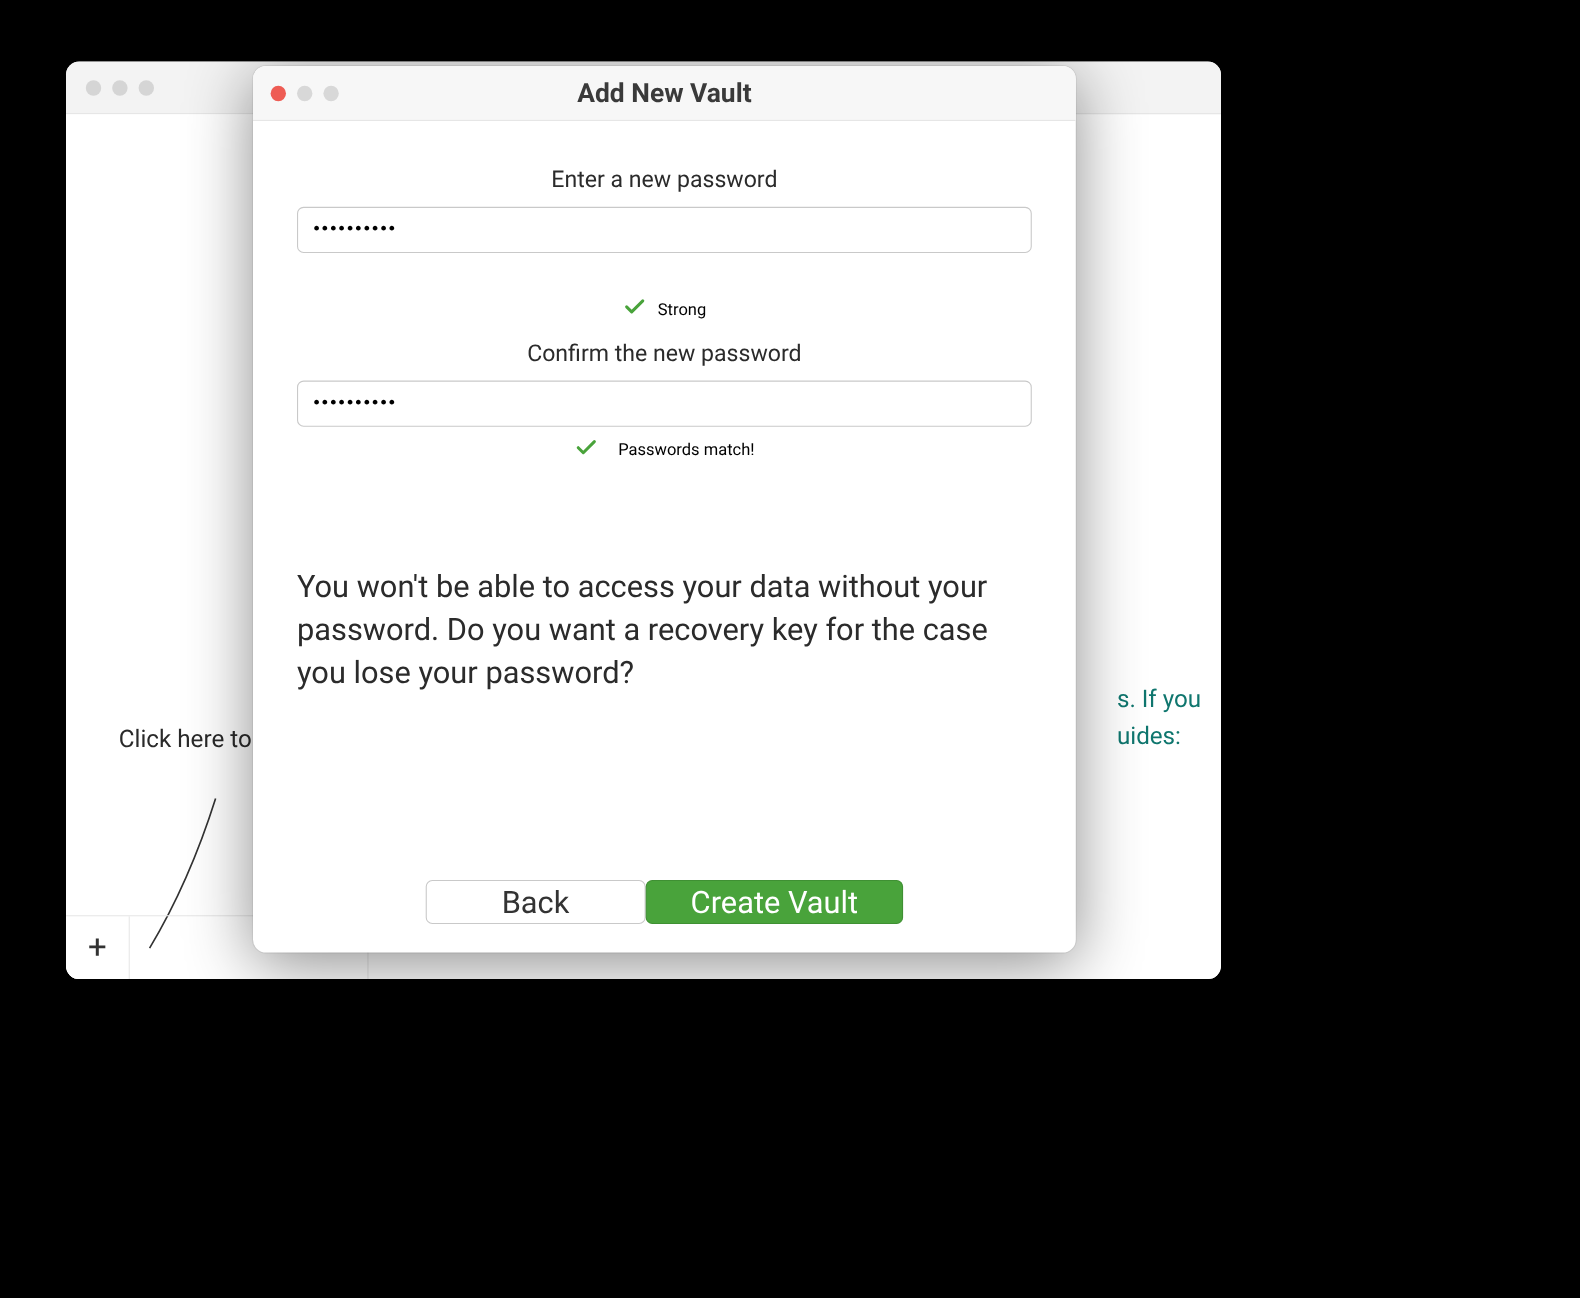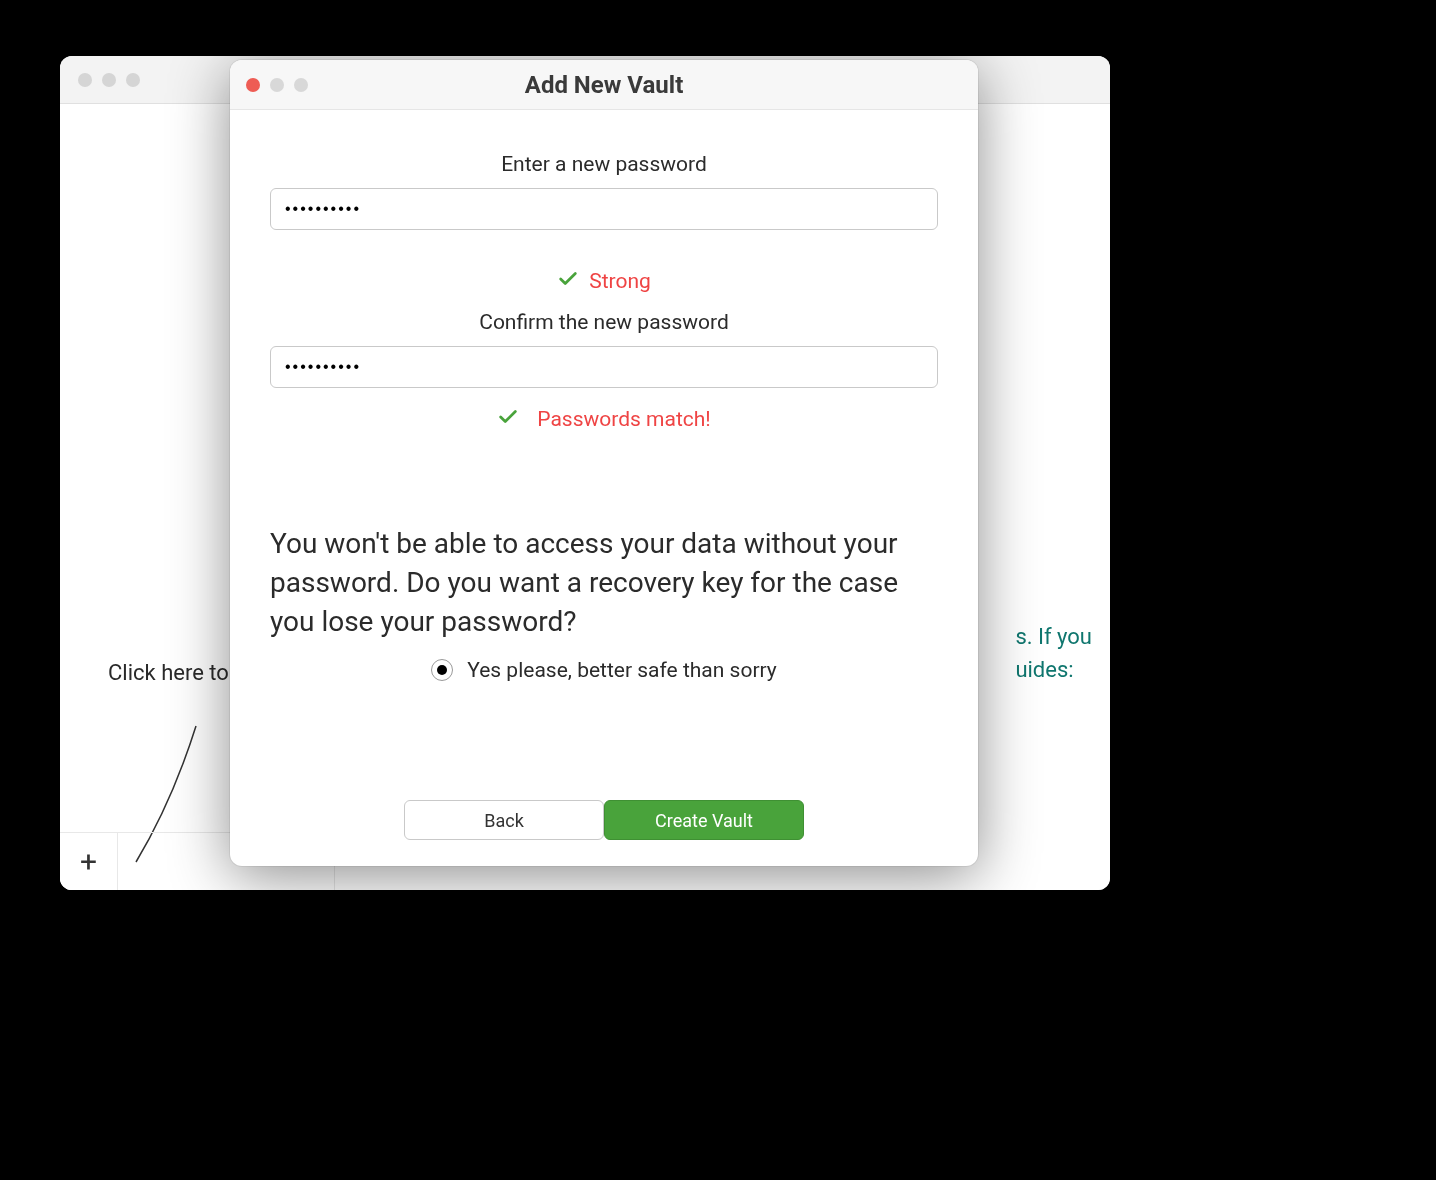--- a/index.html
+++ b/index.html
@@ -182,29 +182,29 @@
       display: flex;
       justify-content: flex-end;
       align-items: center;
       gap: 10px;
       margin-top: 18px;
     }
     .check-icon {
       color: #49a33b;
     }
     .strength-text {
-      color: #ef4444;
-      font-size: 21px;
+      color: #000000;
+      font-size: 15px;
     }
     .match-row {
       display: flex;
       justify-content: flex-end;
       align-items: center;
       gap: 18px;
-      margin-top: 18px;
+      margin-top: 8px;
     }
     .recovery-text {
       font-size: 28px;
       line-height: 1.4;
       color: #2b2b2b;
       margin-top: 92px;
     }
     .radio-group {
       margin-top: 16px;
     }
@@ -240,21 +240,21 @@
       margin-top: auto;
       display: flex;
       justify-content: space-between;
       align-items: center;
       padding-top: 20px;
     }
     .btn {
       height: 40px;
       padding: 0 40px;
       border-radius: 6px;
-      font-size: 18px;
+      font-size: 28px;
       cursor: pointer;
       display: flex;
       align-items: center;
       justify-content: center;
       border: 1px solid transparent;
     }
     .btn-back {
       background: #fff;
       color: #333;
       border: 1px solid #c9c9c9;
@@ -344,26 +344,20 @@
         <svg class="check" viewBox="0 0 24 24">
             <path d="M4 12 L9 17 L20 6" stroke="#49a33b" stroke-width="3" fill="none" stroke-linecap="round" stroke-linejoin="round"></path>
           </svg>
       </span>
       <span class="strength-text">Passwords match!</span>
     </div>
 
     <div class="recovery-text">You won't be able to access your data without your password. Do you want a recovery key for the case you lose your password?</div>
 
     <div class="radio-group">
-      <div class="radio-row">
-        <div class="radio-circle">
-          <div class="radio-dot"></div>
-        </div>
-        <div class="radio-label">Yes please, better safe than sorry</div>
-      </div>
     </div>
 
     <div class="modal-footer">
       <div class="btn btn-back">Back</div>
       <div class="btn btn-primary">Create Vault</div>
     </div>
 
   </div>
 </div>
 

